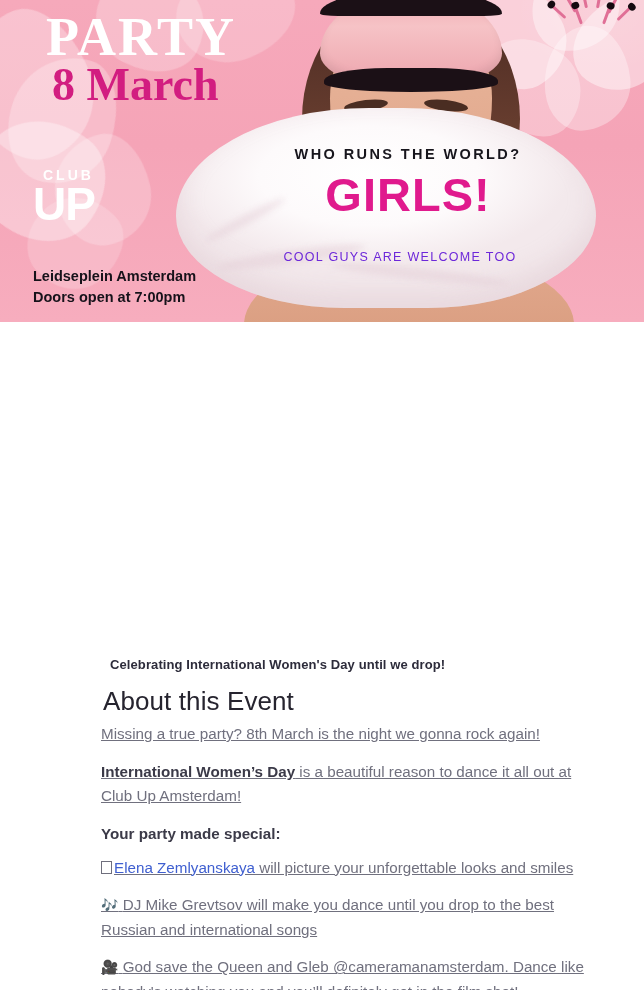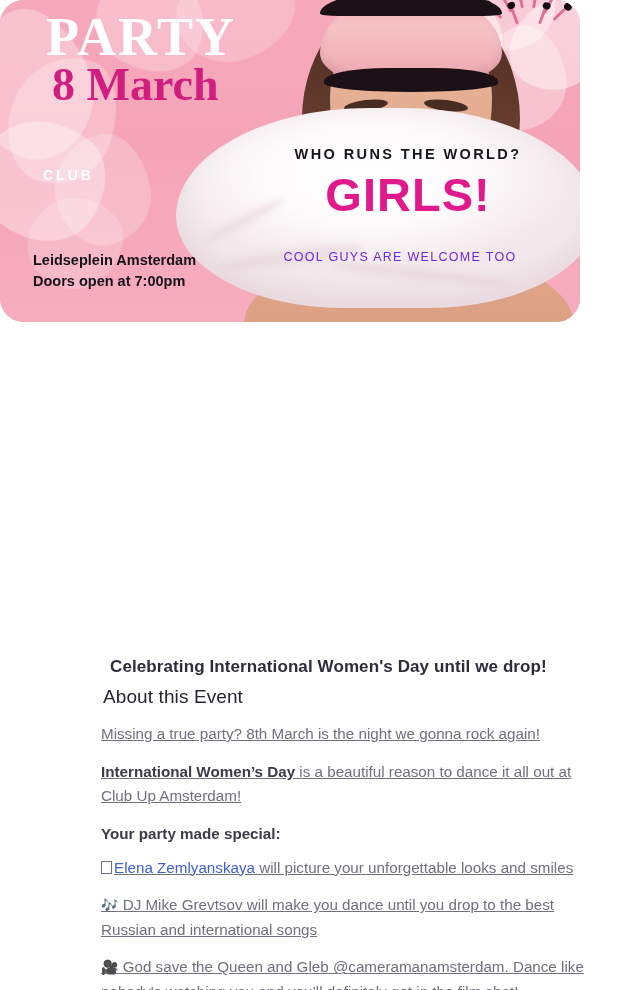--- a/index.html
+++ b/index.html
@@ -11,25 +11,24 @@
     width: 644px;
     height: 990px;
     font-family: "Liberation Sans", sans-serif;
     overflow: hidden;
     position: relative;
   }
 
   
   .banner {
     position: relative;
-    width: 580px;
+    width: 644px;
     height: 322px;
     overflow: hidden;
     background: #f5a6b9;
-    border-radius: 24px;
   }
   .banner-bg {
     position: absolute;
     inset: 0;
     background:
       radial-gradient(ellipse 120px 90px at 600px 10px, rgba(255,255,255,0.10), rgba(255,255,255,0) 70%),
       linear-gradient(180deg, #f6a9bb 0%, #f5a4b7 45%, #f7adbe 100%);
   }
 
   
@@ -235,21 +234,21 @@
   .logo-up {
     font-size: 46px;
     font-weight: bold;
     letter-spacing: -1px;
     line-height: 0.92;
     margin-top: 1px;
   }
   .venue {
     position: absolute;
     left: 33px;
-    top: 250px;
+    top: 266px;
     color: #16121a;
     font-size: 14.5px;
     font-weight: bold;
     line-height: 1.42;
   }
   .who-runs {
     position: absolute;
     left: 258px;
     top: 146px;
     width: 300px;
@@ -285,30 +284,30 @@
   
   .content {
     position: relative;
     padding: 0;
     color: #6a6a78;
   }
   .tagline {
     position: absolute;
     left: 110px;
     top: 335px;
-    font-size: 17px;
+    font-size: 13px;
     font-weight: bold;
     color: #2d2c3b;
     letter-spacing: 0.1px;
   }
   .about-heading {
     position: absolute;
     left: 103px;
     top: 364px;
-    font-size: 19px;
+    font-size: 26px;
     font-weight: normal;
     color: #26242f;
     letter-spacing: 0.1px;
   }
 
   .flow {
     position: absolute;
     left: 101px;
     top: 400px;
     width: 484px;
@@ -400,20 +399,21 @@
   <div class="pillow"></div>
   <div class="pillow-fold pf1"></div>
   <div class="pillow-fold pf2"></div>
   <div class="pillow-fold pf3"></div>
 
   <div class="party-title">PARTY</div>
   <div class="party-date">8 March</div>
 
   <div class="logo">
     <div class="logo-club">CLUB</div>
+    <div class="logo-up">UP</div>
   </div>
 
   <div class="venue">
     <div>Leidseplein Amsterdam</div>
     <div>Doors open at 7:00pm</div>
   </div>
 
   <div class="who-runs">WHO RUNS THE WORLD?</div>
   <div class="girls">GIRLS!</div>
   <div class="cool-guys">COOL GUYS ARE WELCOME TOO</div>

